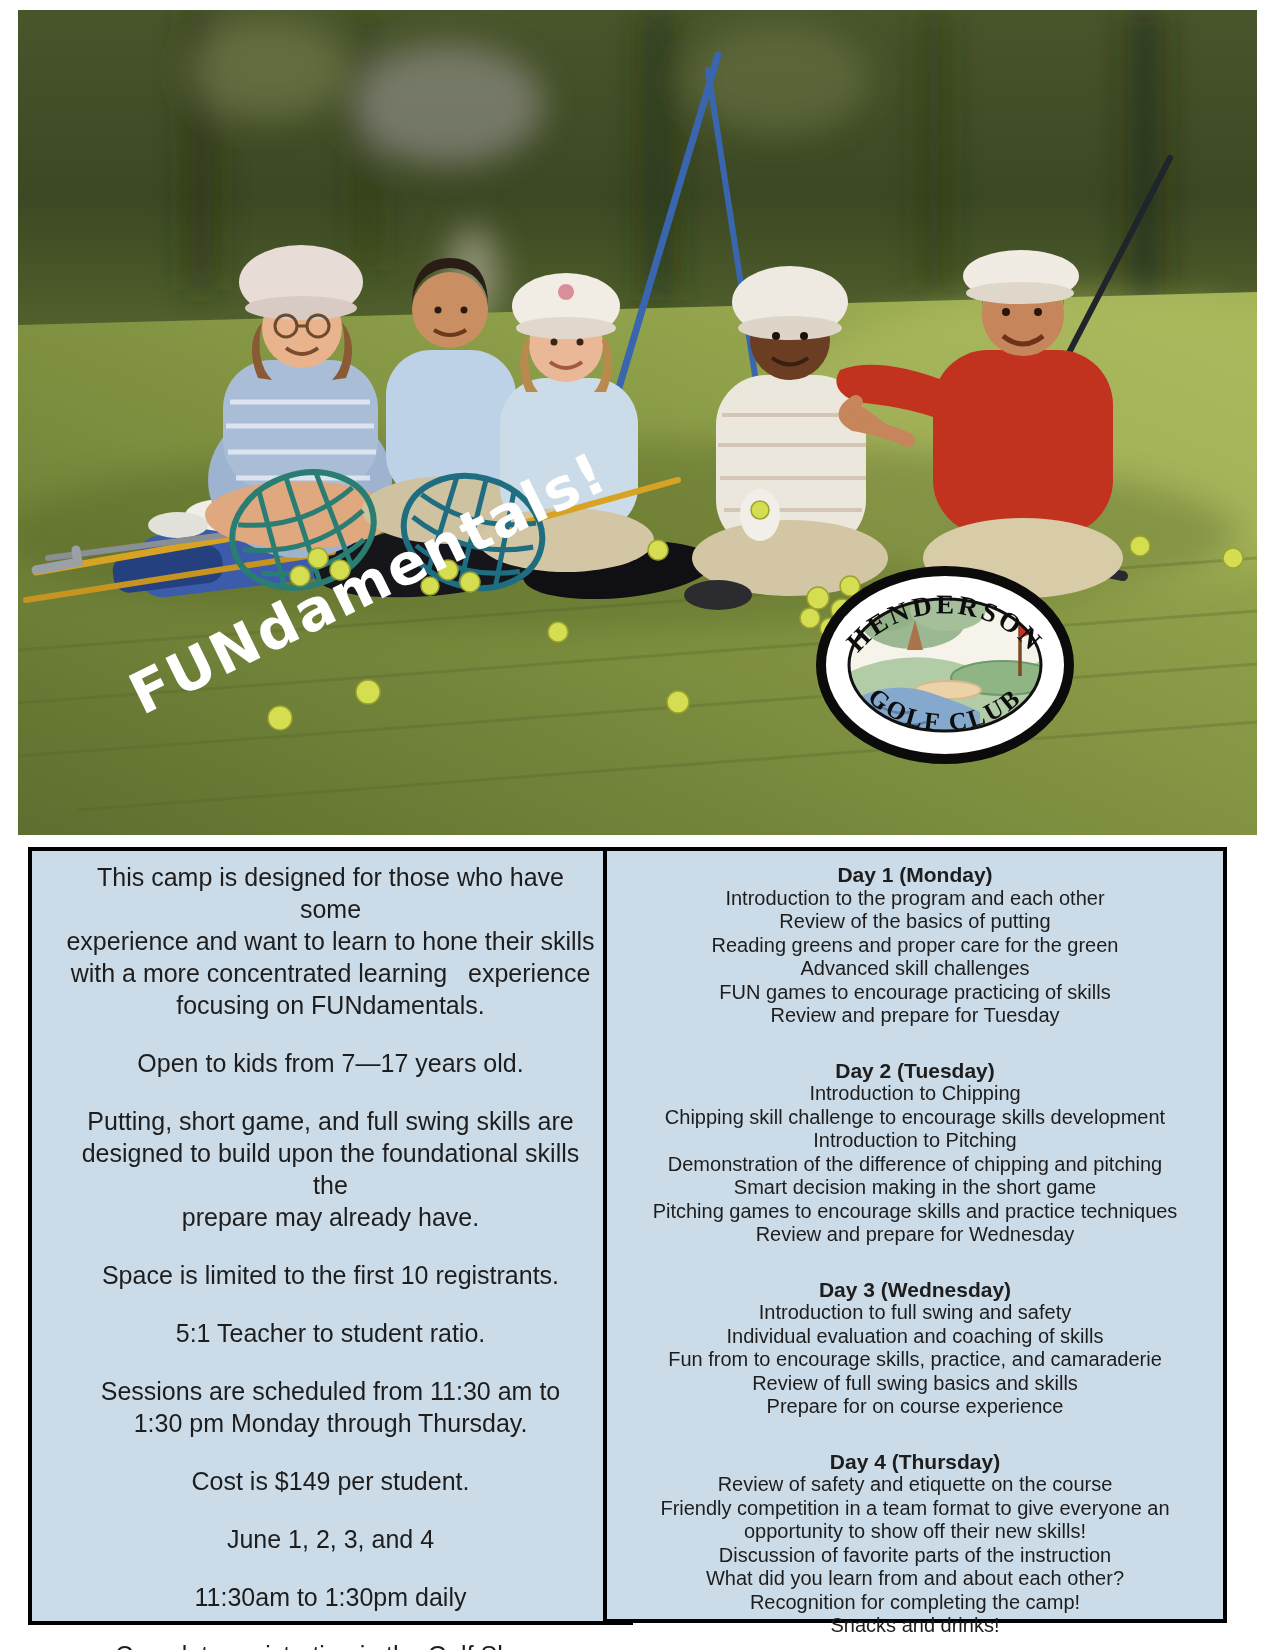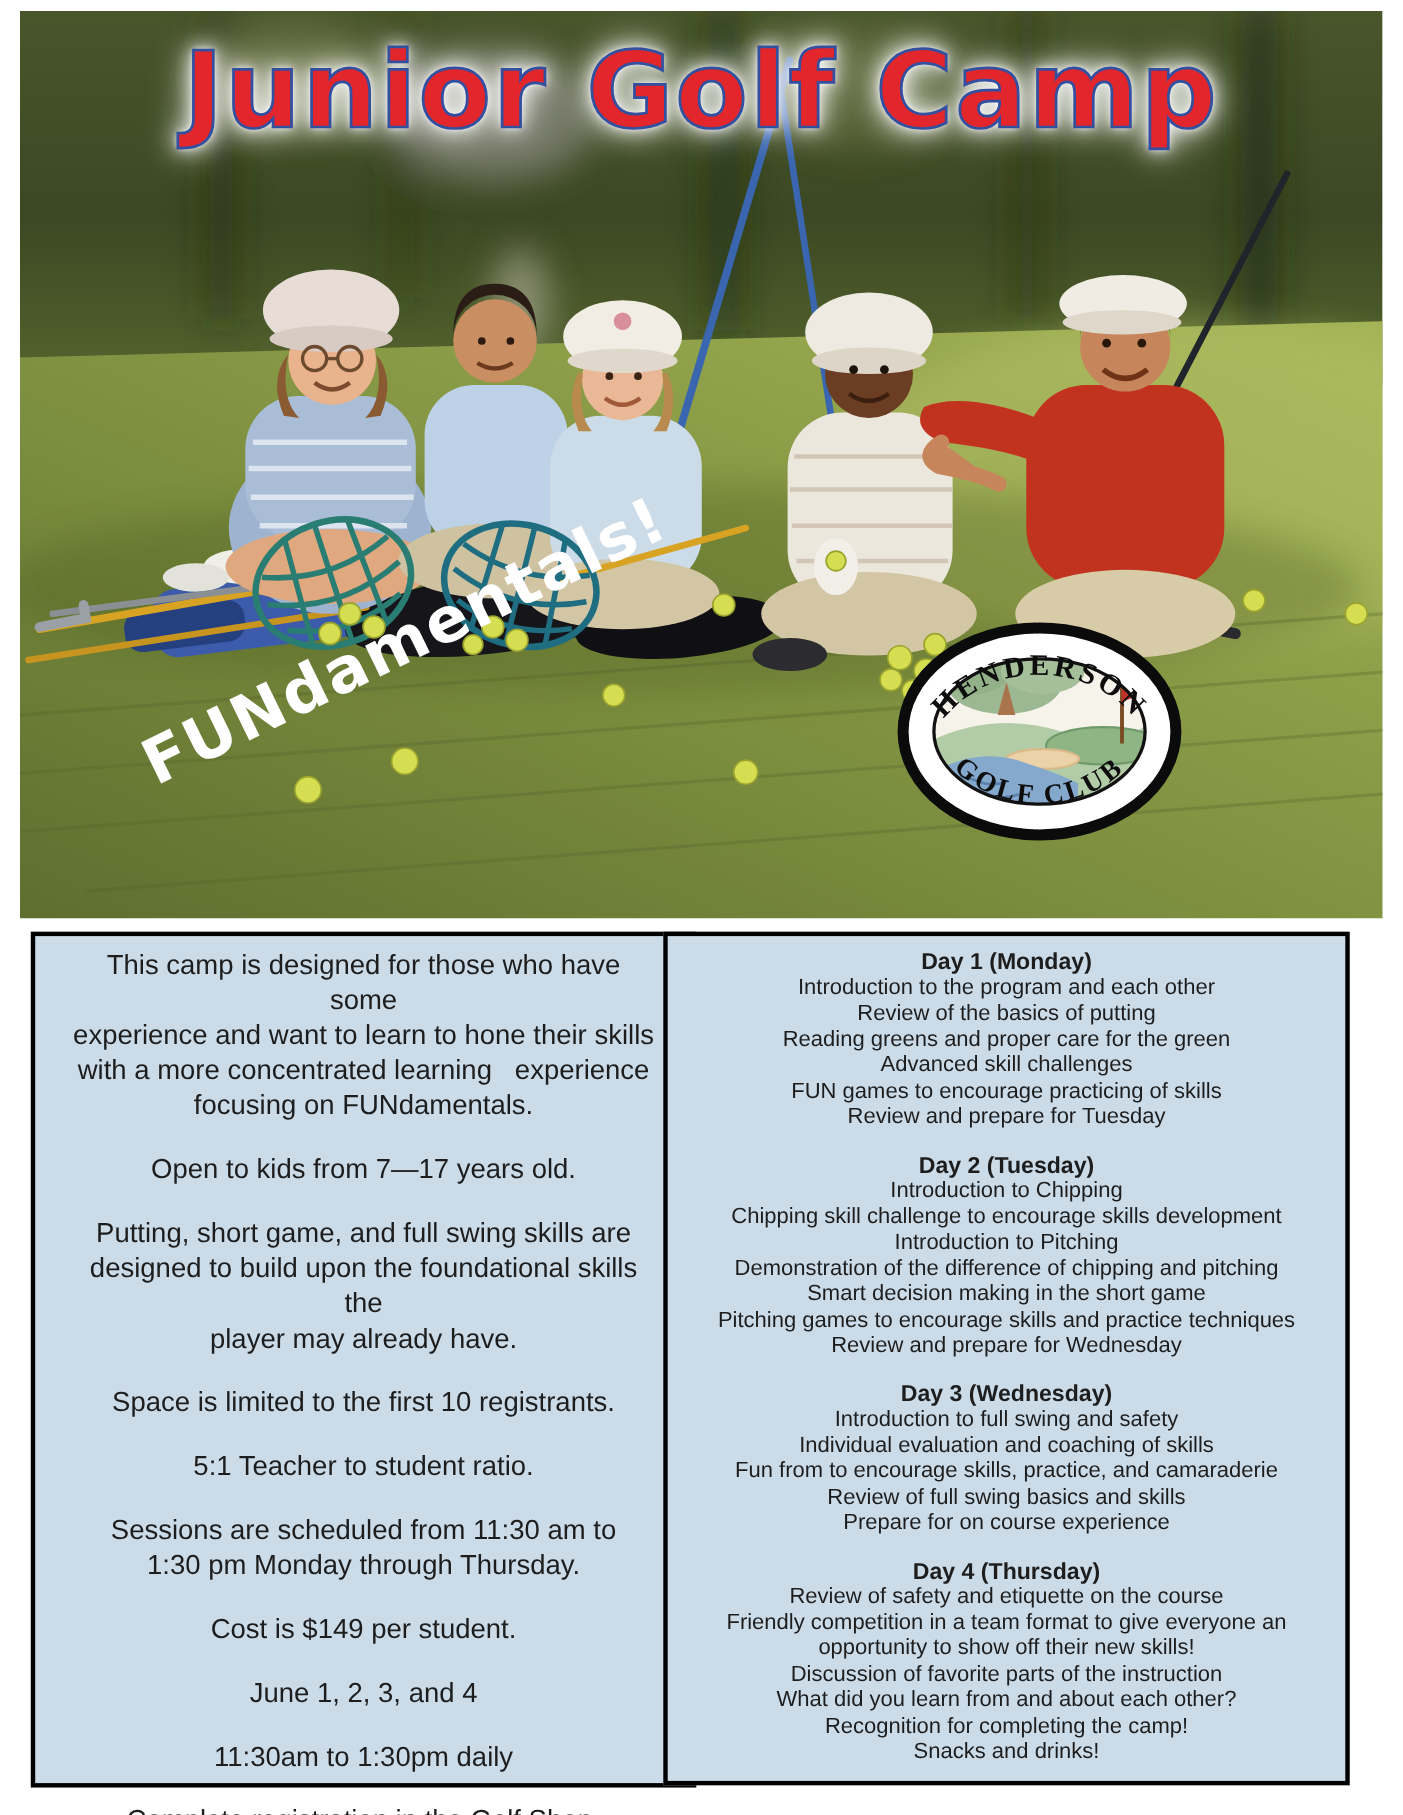--- a/index.html
+++ b/index.html
@@ -29,21 +29,21 @@
   .panel-left{left:28px;width:605px;height:778px;padding:10px 32px;
     font-size:25px;line-height:32px;}
   .panel-right{left:603px;width:624px;height:776px;padding:12px 14px;
     font-size:20px;line-height:23.5px;}
 
   .para{margin:0 0 26px;white-space:pre-wrap;}
   .para:last-child{margin-bottom:0;}
   .para b{font-weight:normal;}
 
   .day{margin:0;}
-  .day + .day{margin-top:20px;}
+  .day + .day{margin-top:31px;}
   .day-title{font-weight:bold;font-size:21px;}
   .day-line{white-space:pre-wrap;}
 
   .bind-list{display:contents;}
 
   
   .logo-arc{font-family:"Liberation Serif",serif;font-weight:bold;letter-spacing:3px;fill:#0d0d0d;}
 </style>
 </head>
 <body>
@@ -258,37 +258,36 @@
       <ellipse cx="927" cy="655" rx="96" ry="66" fill="none" stroke="#111" stroke-width="3"></ellipse>
       <text class="logo-arc" font-size="27">
         <textPath href="#arcTop" startOffset="50%" text-anchor="middle">HENDERSON</textPath>
       </text>
       <text class="logo-arc" font-size="25">
         <textPath href="#arcBottom" startOffset="50%" text-anchor="middle">GOLF CLUB</textPath>
       </text>
     </g>
   </svg>
 
-  <div class="flyer-title">Junior Golf Camp</div>
   <div class="fundamentals">FUNdamentals!</div>
 </div>
 
 <div class="panel panel-left">
   <p class="para"><span>This camp is designed for those who have some
 experience and want to learn to hone their skills
 with a more concentrated learning   experience
 focusing on </span><b>FUN</b><span>damentals.</span></p>
   <div class="bind-list">
     
   
       <p class="para">Open to kids from 7—17 years old.</p>
     
       <p class="para">Putting, short game, and full swing skills are
 designed to build upon the foundational skills the
-player may already have.</p>
+prepare may already have.</p>
     
       <p class="para">Space is limited to the first 10 registrants.</p>
     
       <p class="para">5:1 Teacher to student ratio.</p>
     
       <p class="para">Sessions are scheduled from 11:30 am to
 1:30 pm Monday through Thursday.</p>
     
       <p class="para">Cost is $149 per student.</p>
     

